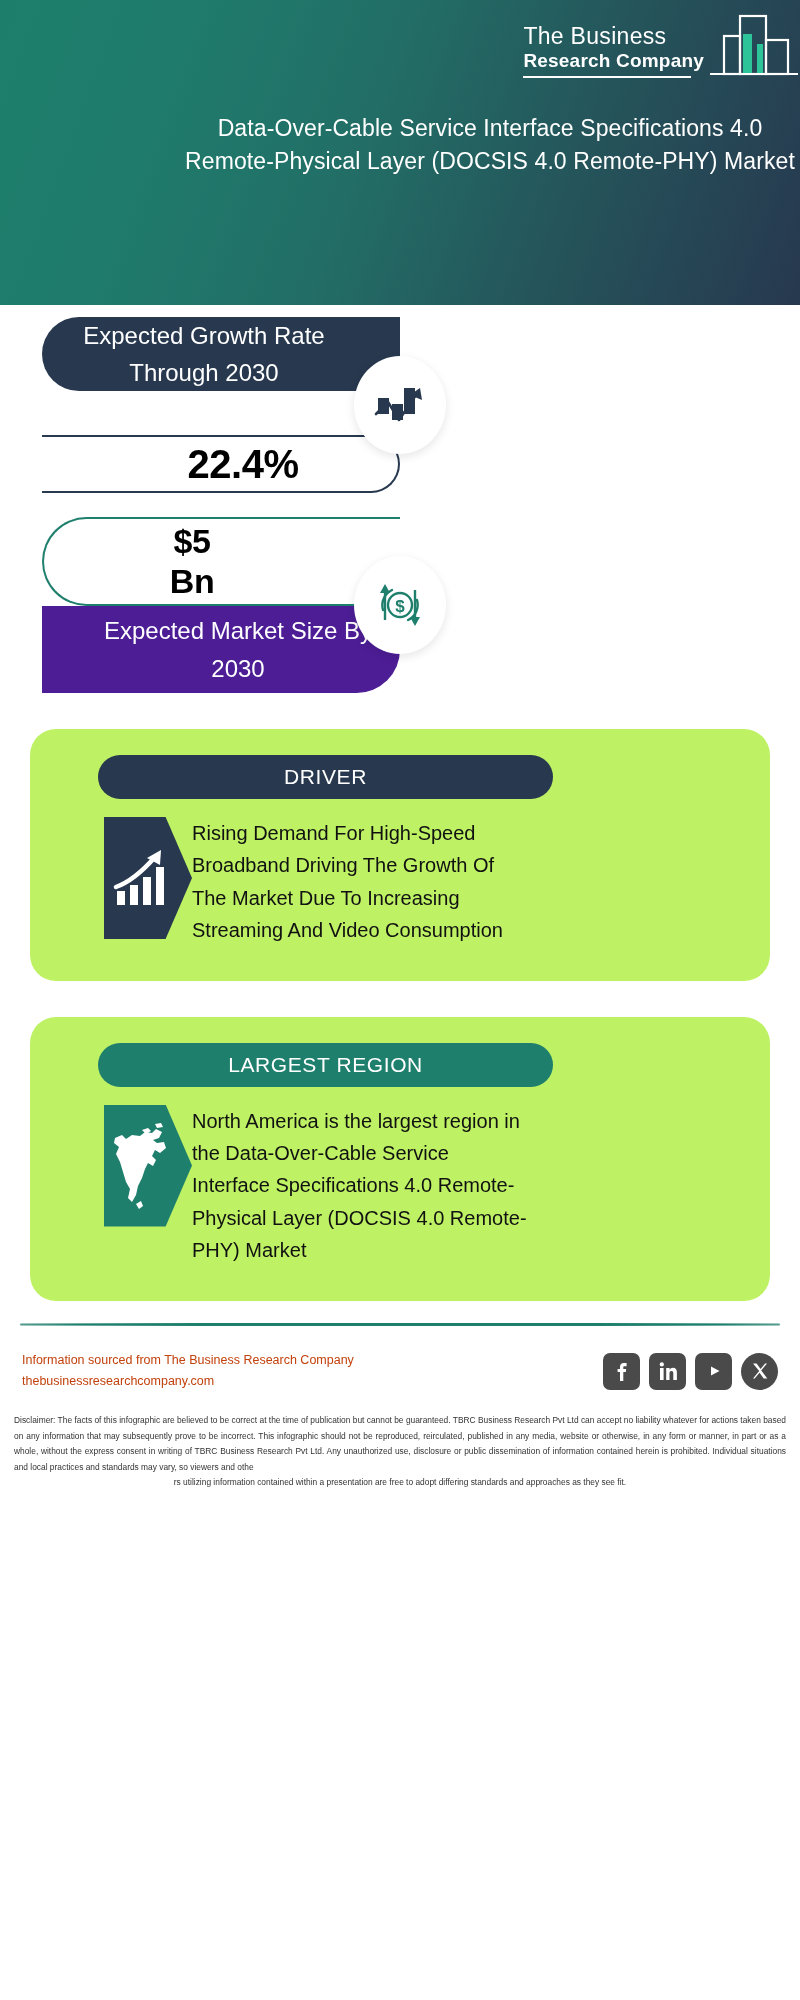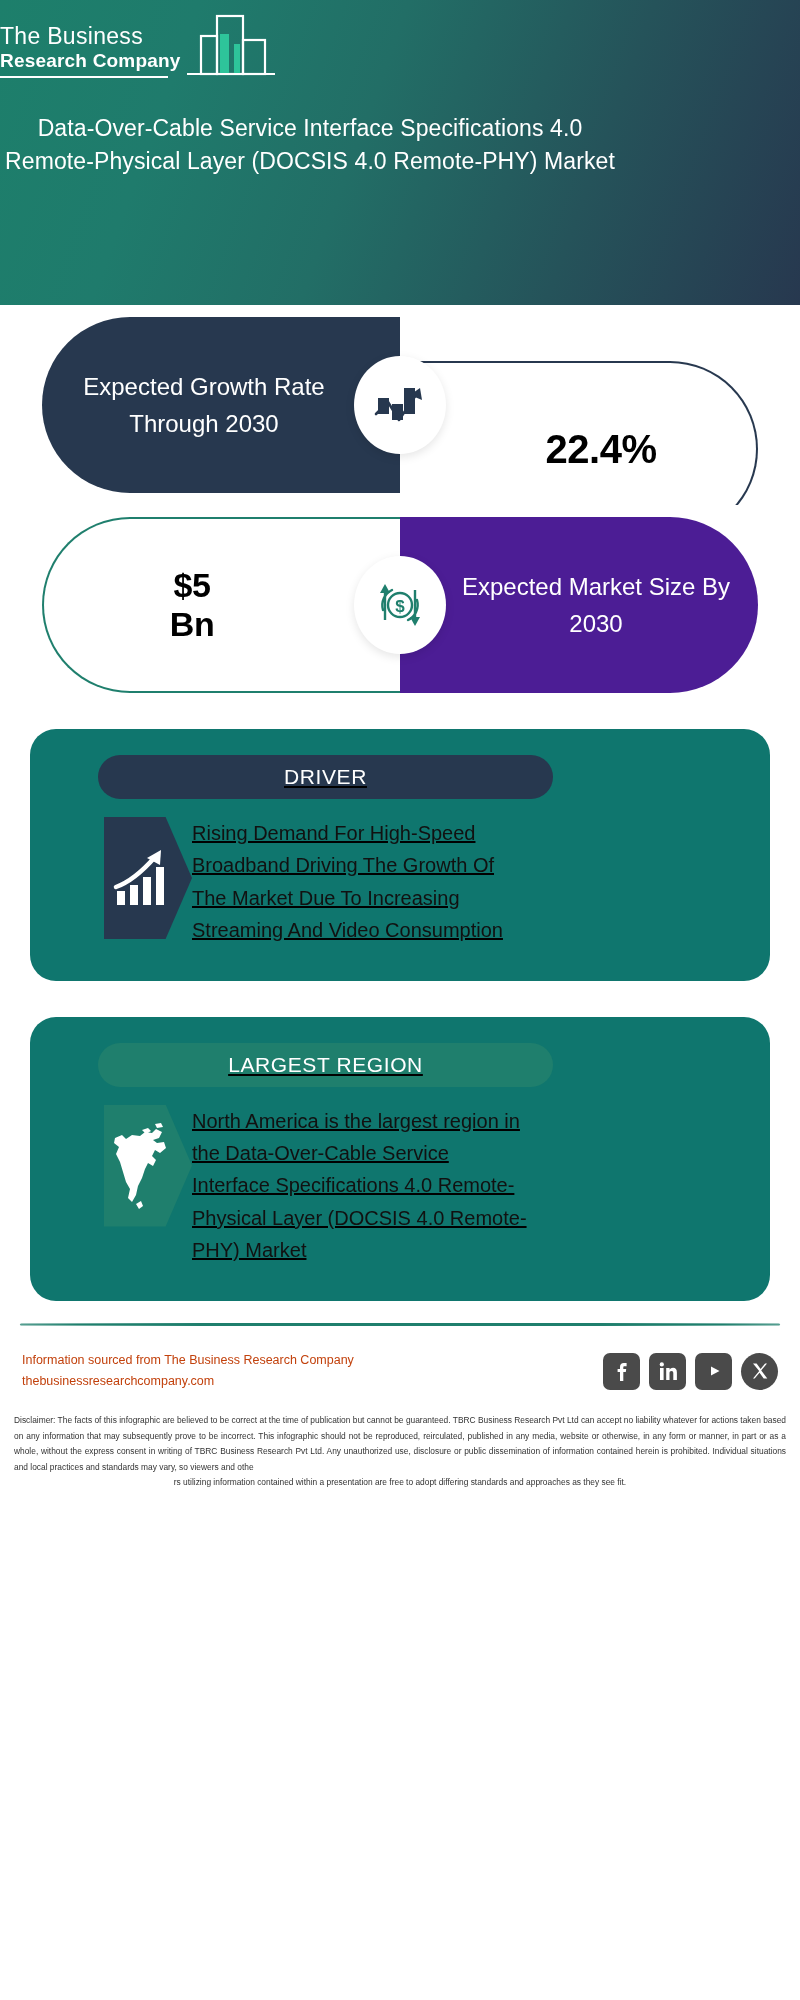--- a/index.html
+++ b/index.html
@@ -18,21 +18,21 @@
   }
 
   
   .header {
     position: relative;
     width: 800px;
     height: 305px;
     background: linear-gradient(110deg, #1d7f6b 0%, #1f7b6c 22%, #226e66 45%, #25535a 72%, #27384f 100%);
     display: flex;
     flex-direction: column;
-    align-items: flex-start;
+    align-items: flex-end;
   }
   .logo {
     margin-top: 16px;
     display: flex;
     align-items: flex-end;
     height: 68px;
   }
   .logo-text {
     display: flex;
     flex-direction: column;
@@ -82,20 +82,21 @@
     display: flex;
     align-items: center;
     justify-content: center;
     background: #ffffff;
   }
   .stat-inner {
     position: relative;
     width: 716px;
     height: 176px;
     display: flex;
+    flex-direction: column;
   }
   .half {
     width: 50%;
     height: 100%;
     display: flex;
     align-items: center;
   }
   .half-filled-dark {
     background: #27384f;
     border-radius: 88px 0 0 88px;
@@ -156,24 +157,23 @@
     align-items: center;
     justify-content: center;
     z-index: 5;
   }
 
   
   .card {
     position: relative;
     width: 740px;
     margin: 0 auto;
-    background: #0f766e;
+    background: #bef264;
     border-radius: 26px;
     padding: 26px 40px 34px 40px;
-    text-decoration: underline;
   }
   .pill {
     width: 455px;
     height: 44px;
     border-radius: 24px;
     display: flex;
     align-items: center;
     justify-content: center;
     margin-left: 28px;
     margin-bottom: 18px;

